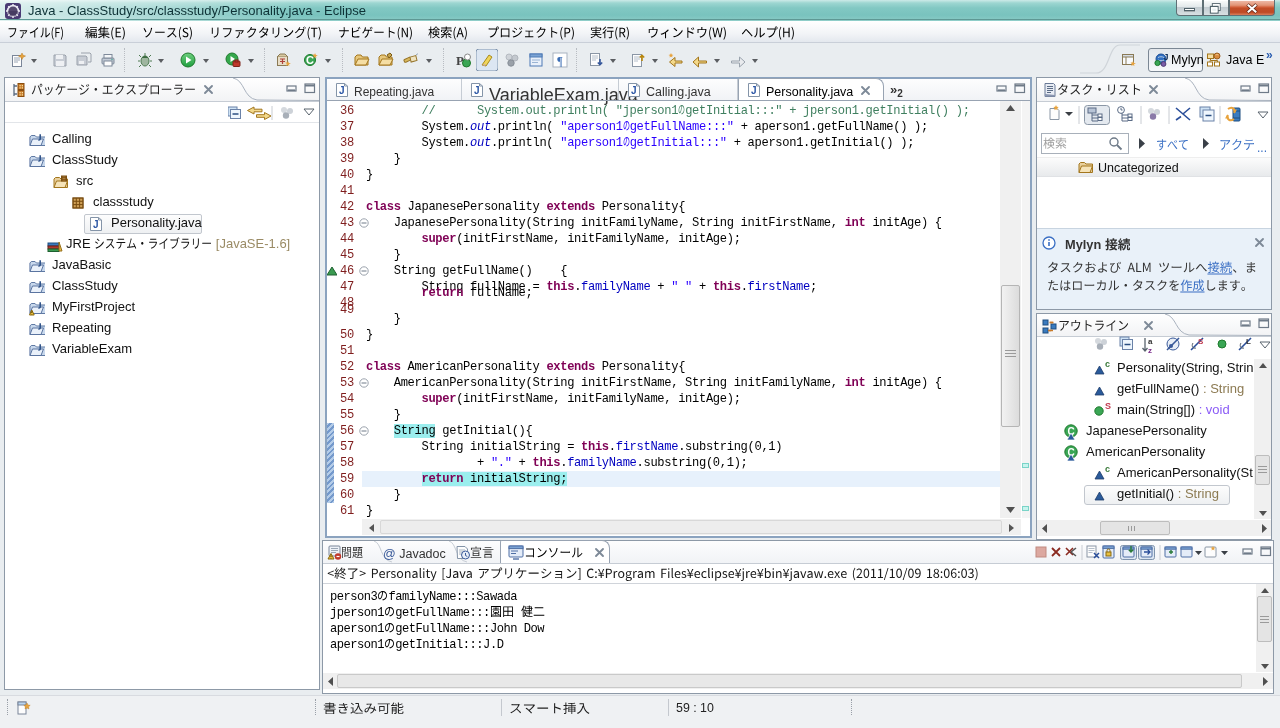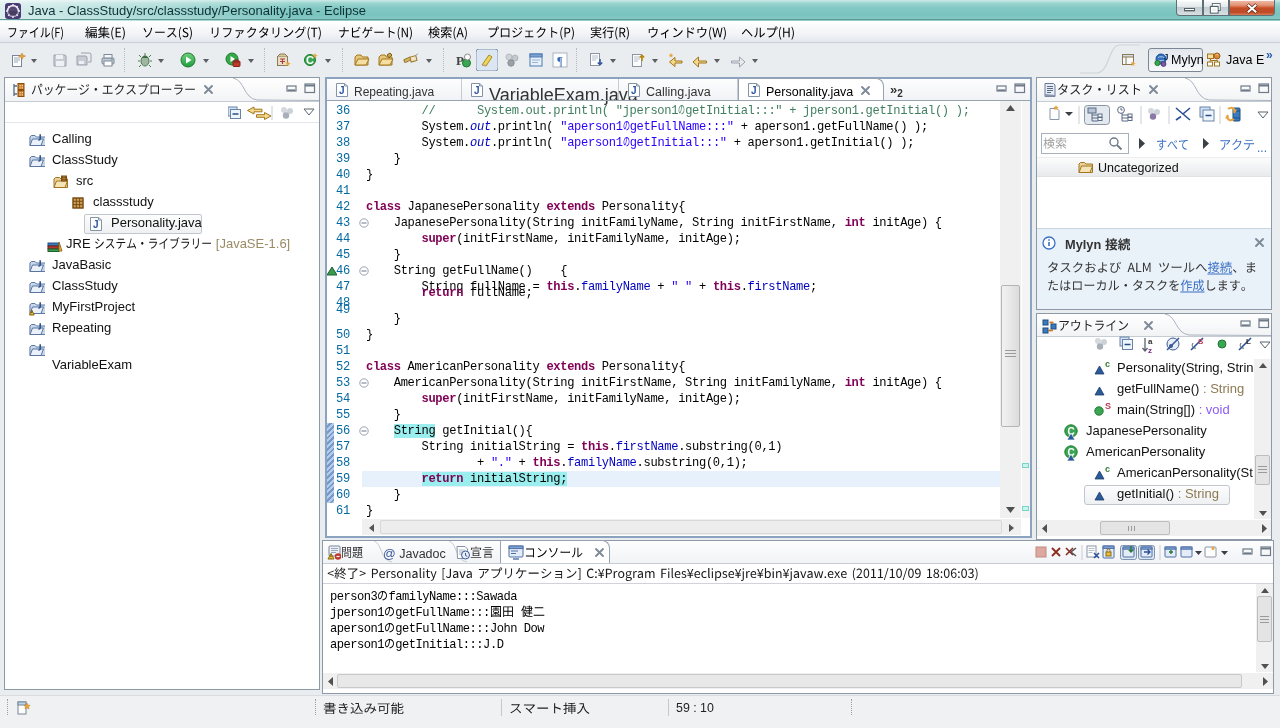--- a/index.html
+++ b/index.html
@@ -21,21 +21,21 @@
 .tdd{width:0;height:0;border-left:3.5px solid transparent;border-right:3.5px solid transparent;border-top:4px solid #5a5d61;top:59px}
 
 .panel{background:#fff;border:1px solid #8d99a7}
 
 .cl{position:absolute;left:366px;white-space:pre;font-family:"Liberation Mono",monospace;font-size:12.1px;line-height:16px;letter-spacing:-0.32px;color:#000}
 .cl .k{color:#7f0055;font-weight:bold}
 .cl .s{color:#2a00ff}
 .cl .f{color:#0000c0}
 .cl .o{color:#0000c0;font-style:italic}
 .cl .cm{color:#3f7f5f}
-.ln{position:absolute;width:22px;text-align:left;font-family:"Liberation Mono",monospace;font-size:12.1px;line-height:16px;letter-spacing:-0.32px;color:#0369a1}
+.ln{position:absolute;width:22px;text-align:center;font-family:"Liberation Mono",monospace;font-size:12.1px;line-height:16px;letter-spacing:-0.32px;color:#7f1d1d}
 .hl{background:#9beeee}
 svg.j{display:inline-block}
 .tree{font-size:13px;color:#111}
 .conl{position:absolute;left:330px;white-space:pre;font-family:"Liberation Mono",monospace;font-size:12.1px;letter-spacing:-0.49px;color:#000}
 </style></head><body>
 <div id="title" class="a">
     <div class="sheen a"></div>
     <div class="line a"></div>
   </div>
 <svg class="ja" style="left:5px;top:3px" width="16" height="16" viewBox="0 0 16 16">
@@ -375,21 +375,21 @@
     <path d="M1 13.5V5l1.5-1.5h4L8 5h13.5v8.5z" fill="#c8d8ec" stroke="#5a74a0" transform="scale(0.93,1)"></path>
 <path d="M1 13.5 3.5 7h11l-2.5 6.5z" fill="#eaf1fa" stroke="#5a74a0"></path>
 <path d="M11.2 2.2v4.2q0 2-1.8 1.6" fill="none" stroke="#2a4e86" stroke-width="1.5"></path>
   </svg>
 <div class="a tree" style="left:52px;top:320px">Repeating</div>
 <svg class="ja" style="left:29px;top:342px" width="16" height="16" viewBox="0 0 16 16">
     <path d="M1 13.5V5l1.5-1.5h4L8 5h13.5v8.5z" fill="#c8d8ec" stroke="#5a74a0" transform="scale(0.93,1)"></path>
 <path d="M1 13.5 3.5 7h11l-2.5 6.5z" fill="#eaf1fa" stroke="#5a74a0"></path>
 <path d="M11.2 2.2v4.2q0 2-1.8 1.6" fill="none" stroke="#2a4e86" stroke-width="1.5"></path>
   </svg>
-<div class="a tree" style="left:52px;top:357px">VariableExam</div>
+<div class="a tree" style="left:52px;top:341px">VariableExam</div>
 <div class="a" style="left:325px;top:77px;width:707px;height:461px;background:#fff;border:2px solid #8ba3bf"></div>
 <div class="a" style="left:327px;top:79px;width:703px;height:21px;background:linear-gradient(180deg,#fdfdfe,#f1f3f6)"></div>
 <div class="a" style="left:327px;top:79px;width:135px;height:21px;border-right:1px solid #c6ccd4"></div>
 <svg class="ja" style="left:334px;top:82px" width="16" height="16" viewBox="0 0 16 16">
     <path d="M2.5 1.5h8L13.5 4v10.5h-11z" fill="#fff" stroke="#8494a8"></path>
     <path d="M10.5 1.5V4h3" fill="none" stroke="#8494a8"></path>
     <text x="5" y="11.5" font-size="10" font-weight="bold" fill="#2a55a5" font-family="Liberation Sans">J</text>
   </svg>
 <div class="a" style="left:354px;top:85px;font-size:12px;color:#333">Repeating.java</div>
 <div class="a" style="left:462px;top:79px;width:157px;height:21px;border-right:1px solid #c6ccd4"></div>

